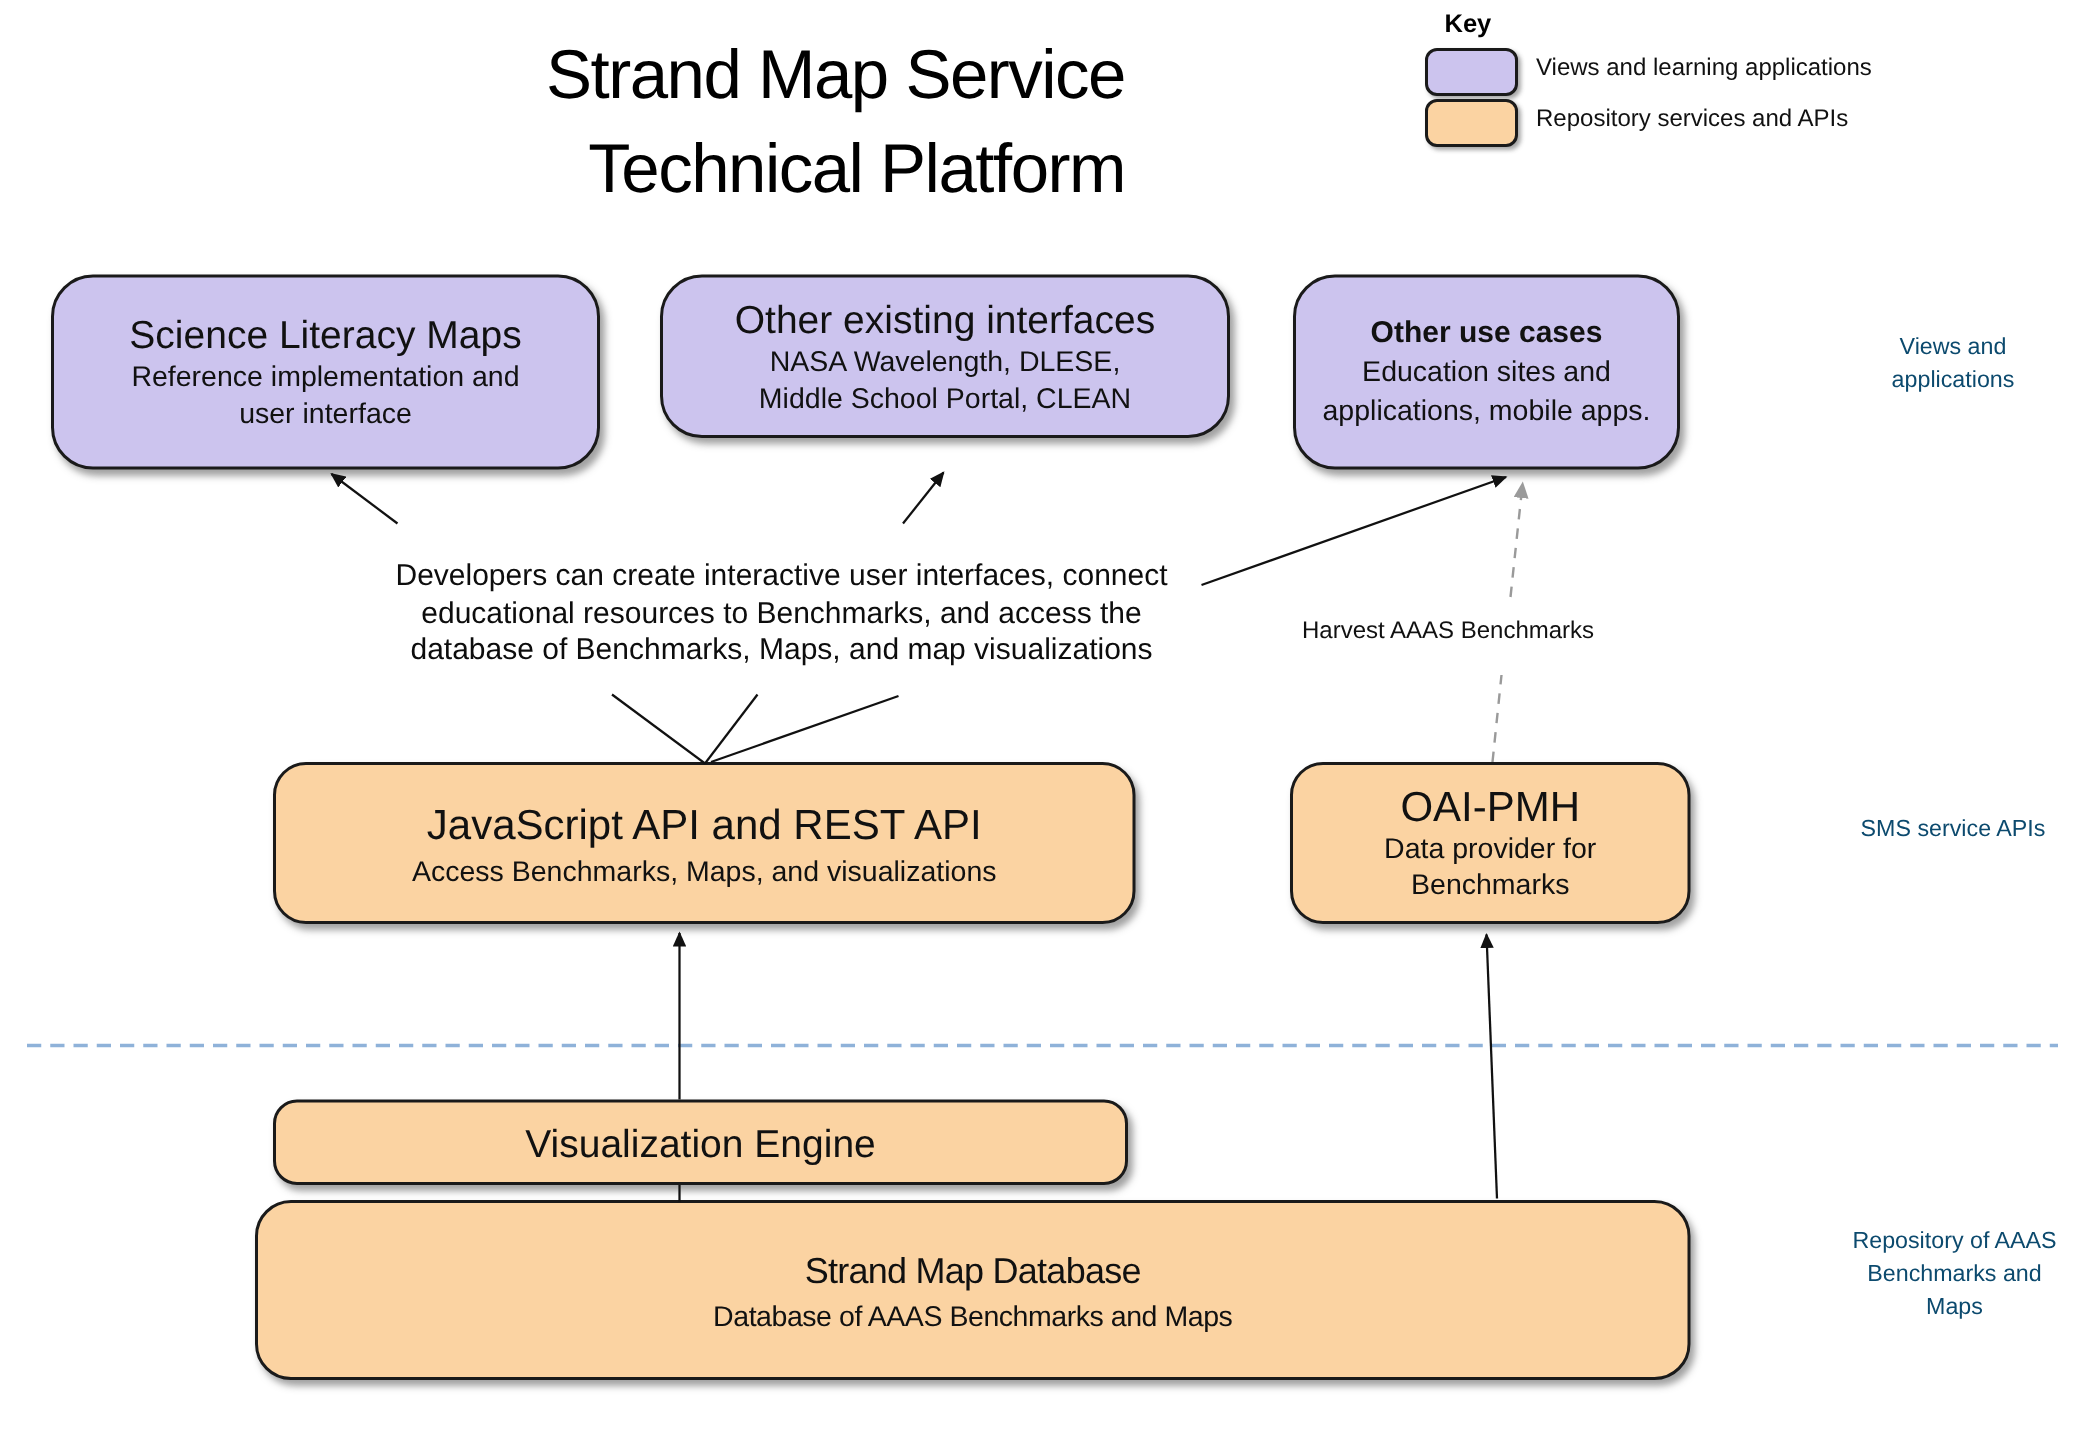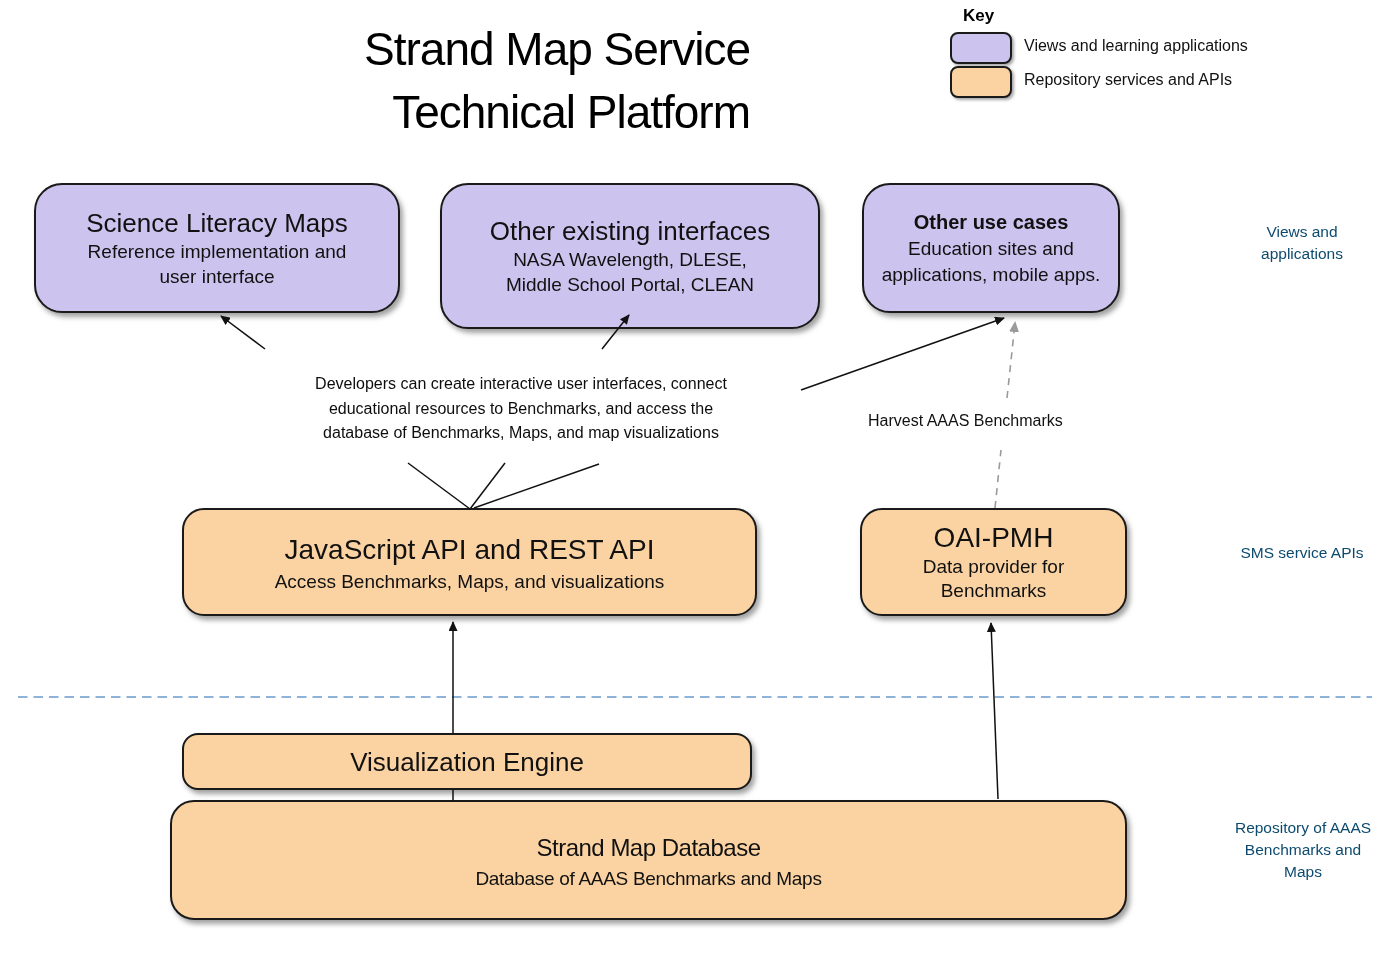--- a/index.html
+++ b/index.html
@@ -31,40 +31,40 @@
     box-shadow:3px 4px 5px rgba(70,70,70,.5);
     display:flex;flex-direction:column;justify-content:center;align-items:center;
     text-align:center;padding:4px 8px;
   }
   .node.purple{background:var(--views-fill);border-radius:28px;}
   .node.orange{background:var(--repository-fill);border-radius:22px;}
   .node-title{font-size:26px;line-height:32px;}
   .node-sub{font-size:19px;line-height:25px;}
   
   #box-slm{left:34px;top:183px;width:366px;height:130px;}
-  #box-oei{left:440px;top:183px;width:380px;height:146px;}
+  #box-oei{left:440px;top:183px;width:380px;height:109px;}
   #box-ouc{left:862px;top:183px;width:258px;height:130px;}
   #box-ouc .node-title{font-size:20px;font-weight:bold;line-height:27px;}
   #box-ouc .node-sub{font-size:19px;line-height:26px;}
   
   #box-api{left:182px;top:508px;width:575px;height:108px;}
   #box-api .node-title{font-size:28px;line-height:38px;}
   #box-oai{left:860px;top:508px;width:267px;height:108px;}
   #box-oai .node-title{font-size:28px;line-height:34px;}
   #box-oai .node-sub{font-size:19px;line-height:24px;}
   
   #box-viz{left:182px;top:733px;width:570px;height:57px;border-radius:16px;}
   #box-viz .node-title{font-size:26px;}
   #box-db{left:170px;top:800px;width:957px;height:120px;border-radius:24px;}
   #box-db .node-title{font-size:24px;letter-spacing:-.5px;line-height:36px;}
   #box-db .node-sub{font-size:19px;letter-spacing:-.3px;}
   
   .note{
     left:240px;top:372px;width:562px;text-align:center;
-    font-size:16px;line-height:24.5px;color:#0d0d0d;
+    font-size:20px;line-height:24.5px;color:#0d0d0d;
   }
   .harvest{left:868px;top:412px;font-size:16px;white-space:nowrap;}
   .side-label{text-align:center;font-size:15.5px;line-height:22px;color:#0c4a6e;}
   #side-views{left:1232px;top:221px;width:140px;}
   #side-sms{left:1212px;top:542px;width:180px;white-space:nowrap;}
   #side-repo{left:1228px;top:817px;width:150px;text-align:center;}
   
   #wires{left:0;top:0;width:1390px;height:953px;pointer-events:none;}
   .wire{stroke:#111;stroke-width:1.5;fill:none;}
   .wire.dashedgray{stroke:var(--dashed-arrow);stroke-dasharray:7 6;stroke-width:1.6;}

